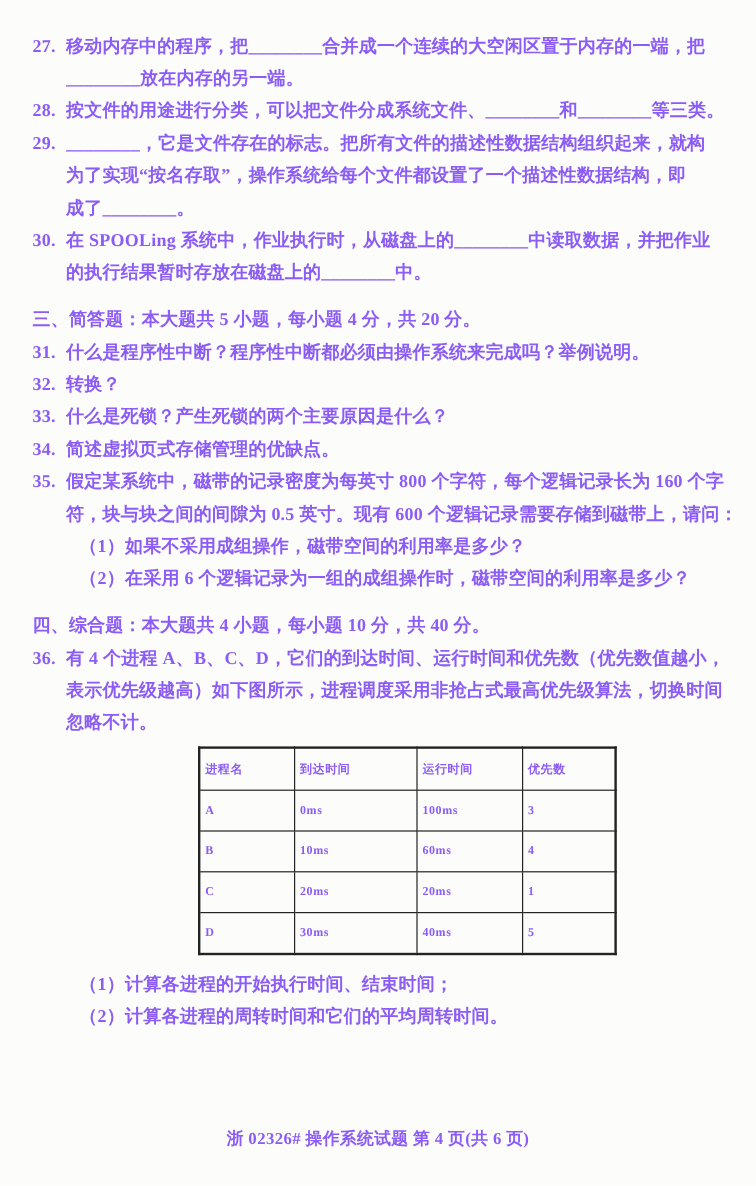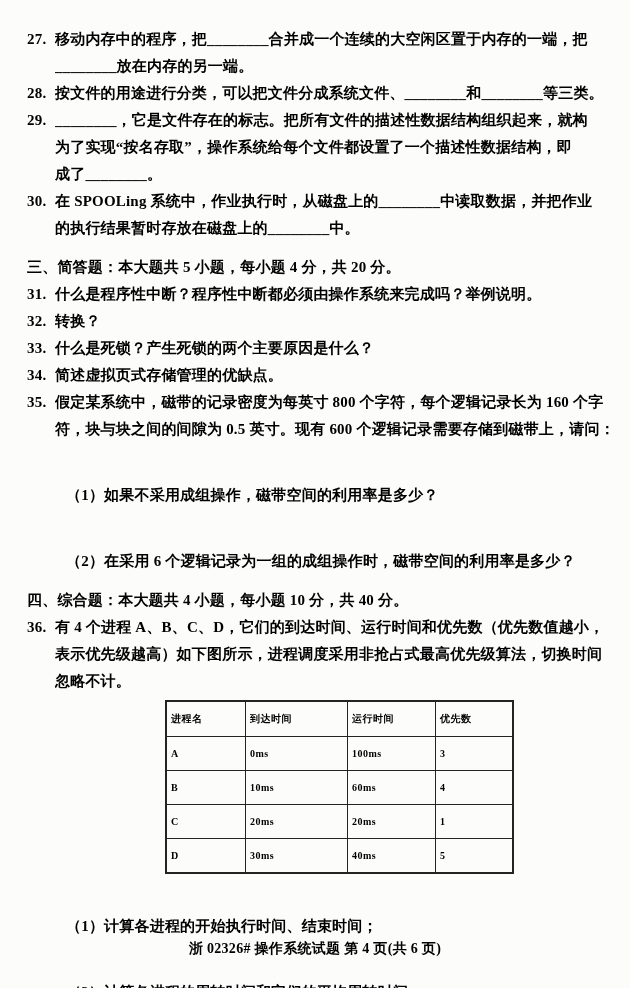--- a/index.html
+++ b/index.html
@@ -2,21 +2,21 @@
 <html><head>
 <meta charset="utf-8">
 <style>
   html, body { margin: 0; padding: 0; }
   .page {
     position: relative;
     width: 630px;
     height: 988px;
     background: #fcfcfb;
     font-family: "Liberation Serif", "DejaVu Serif", serif;
-    color: #000000;
+    color: #8b5cf6;
     font-weight: 600;
     overflow: hidden;
   }
   .content {
     position: absolute;
     top: 26px;
     left: 0;
     width: 630px;
   }
   .q { position: relative; }
@@ -31,21 +31,21 @@
   }
   .line {
     margin-left: 55px;
     height: 27px;
     line-height: 27px;
     font-size: 15px;
     letter-spacing: 0.2px;
     white-space: nowrap;
     overflow: hidden;
   }
-  .sub { margin-left: 66px; margin-top: 39px; }
+  .sub { margin-left: 66px; }
   .sec {
     margin-left: 27px;
     height: 27px;
     line-height: 27px;
     font-size: 15px;
     letter-spacing: 0.2px;
     white-space: nowrap;
     overflow: hidden;
   }
   .gap { height: 12px; }

